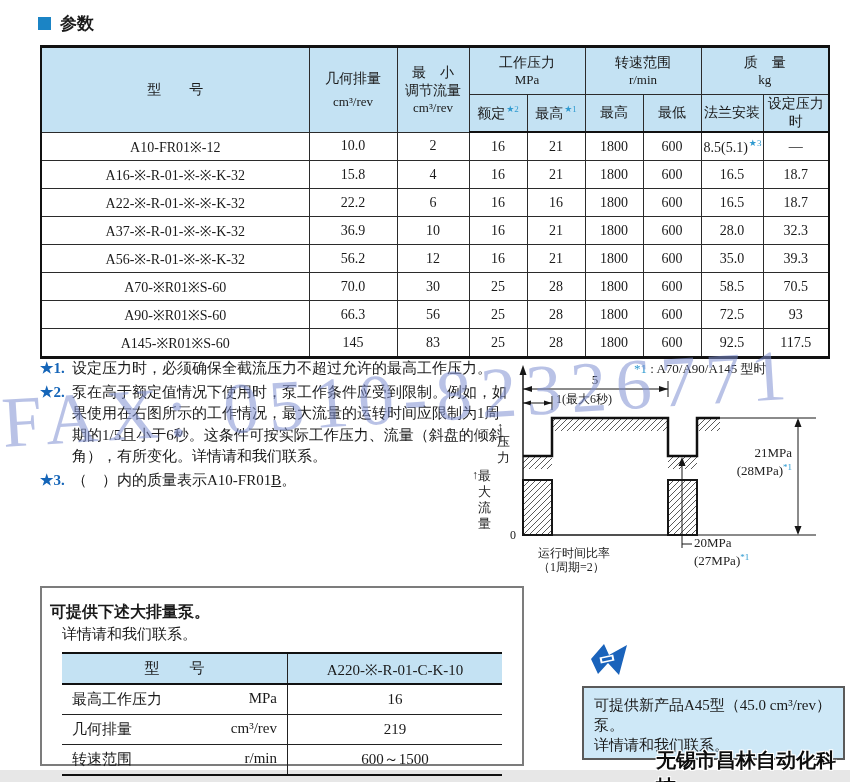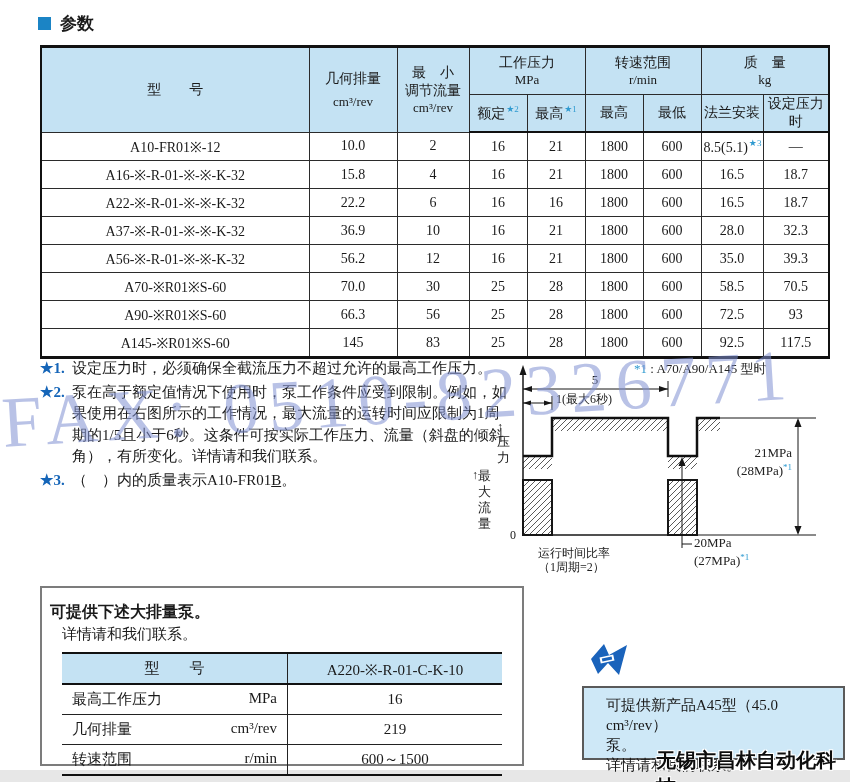--- a/index.html
+++ b/index.html
@@ -54,21 +54,21 @@
   .offer-sub{margin:0 0 8px 20px;font-size:15px;}
   .offer-tbl{margin-left:20px;width:440px;font-size:15px;border-top:2px solid #111;border-bottom:2px solid #111;}
   .offer-tbl th,.offer-tbl td{border-top:1px solid #222;padding:0 10px;height:29px;font-weight:normal;}
   .offer-tbl .c1{width:205px;border-right:1px solid #222;}
   .offer-tbl thead th{background:#c4e2f3;text-align:center;border-top:none;border-bottom:2px solid #111;}
   .offer-tbl td.c2{text-align:center;}
   .lu{display:flex;justify-content:space-between;align-items:flex-start;}
 
   
   .np-box{position:absolute;left:582px;top:686px;width:263px;height:74px;background:#cee8f7;
-    border:2px solid #5a5a5a;box-sizing:border-box;padding:7px 22px;font-size:15px;line-height:20px;}
+    border:2px solid #5a5a5a;box-sizing:border-box;padding:7px 10px;font-size:15px;line-height:20px;}
   .logo{position:absolute;left:588px;top:642px;}
 
   
   .wm{position:absolute;color:rgba(128,143,209,0.55);font-family:"Liberation Serif",serif;
     pointer-events:none;z-index:30;white-space:nowrap;}
   .wm-tel{left:28px;top:266px;font-size:62px;letter-spacing:12px;}
   .wm-fax{left:2px;top:382px;font-size:72px;letter-spacing:9px;transform:rotate(-3.5deg);transform-origin:left center;}
 
   
   .footer-co{position:absolute;left:656px;top:747px;z-index:40;

